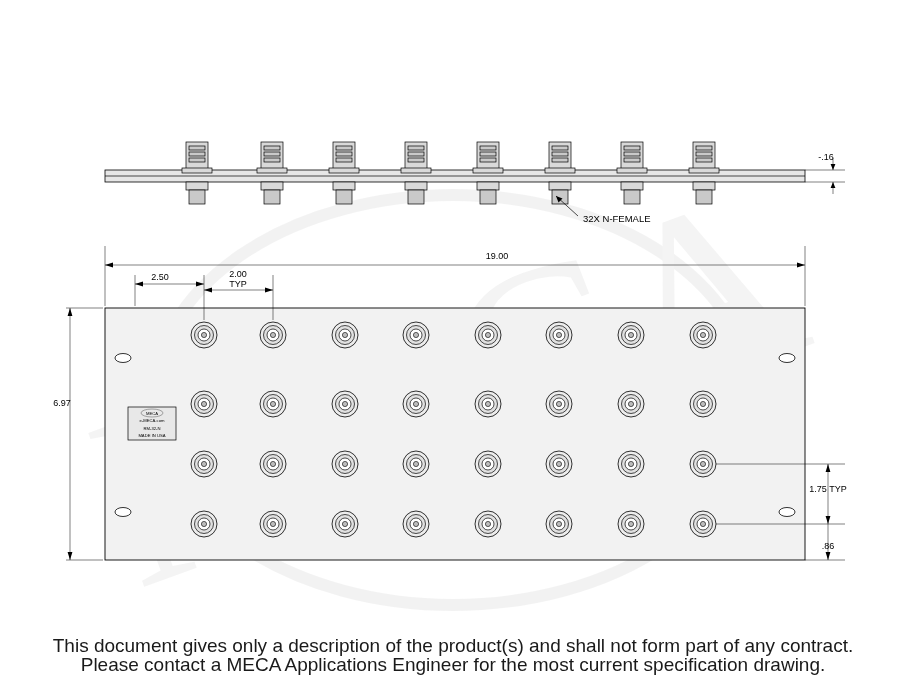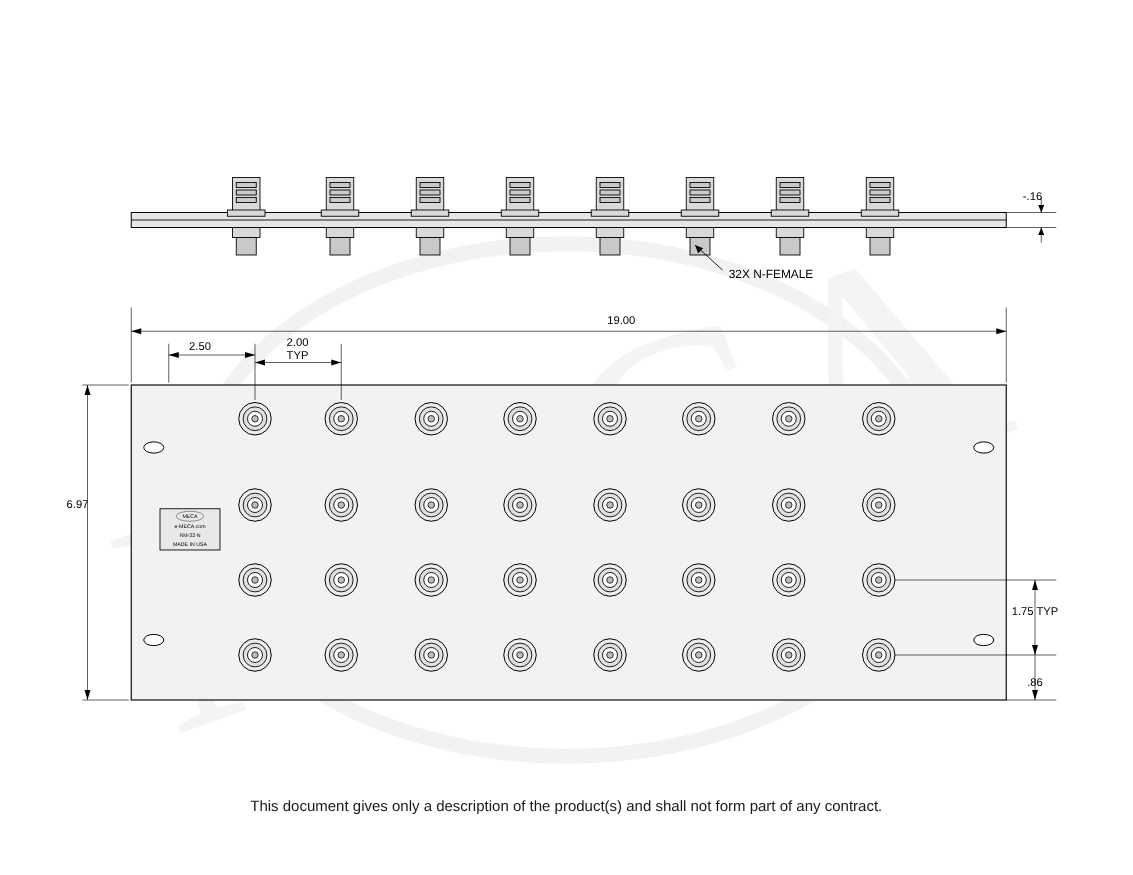--- a/index.html
+++ b/index.html
@@ -32,21 +32,21 @@
     left: 0; top: 0;
     width: 906px; height: 700px;
     pointer-events: none;
   }
   .footer {
     position: absolute;
     left: 0;
     top: 636px;
     width: 906px;
     text-align: center;
-    font-size: 12px;
+    font-size: 19px;
     line-height: 19px;
     color: #1a1a1a;
     font-family: "Liberation Sans", sans-serif;
   }
   .footer div { white-space: nowrap; }
   .dimtext {
     font-size: 9px;
     font-family: "Liberation Sans", sans-serif;
     fill: #000;
   }
@@ -457,15 +457,16 @@
       <line class="ln dim" x1="805" y1="560" x2="845" y2="560"></line>
       <line class="ln dim" x1="828" y1="524" x2="828" y2="560"></line>
       <polygon points="828,560 825.6,552 830.4,552" fill="#000"></polygon>
     </g>
     <text class="dimtext" x="828" y="549" text-anchor="middle">.86</text>
 
   </svg>
 
   <div class="footer">
     <div>This document gives only a description of the product(s) and shall not form part of any contract.</div>
+    <div>Please contact a MECA Applications Engineer for the most current specification drawing.</div>
   </div>
 
 </div>
 
 </body></html>

